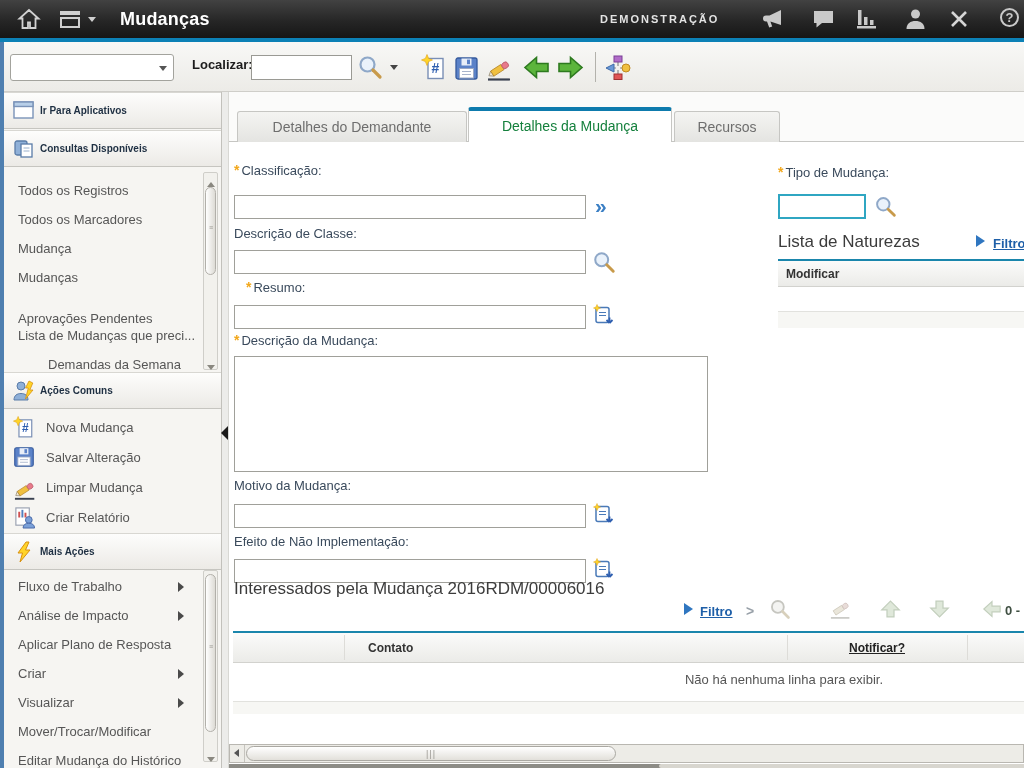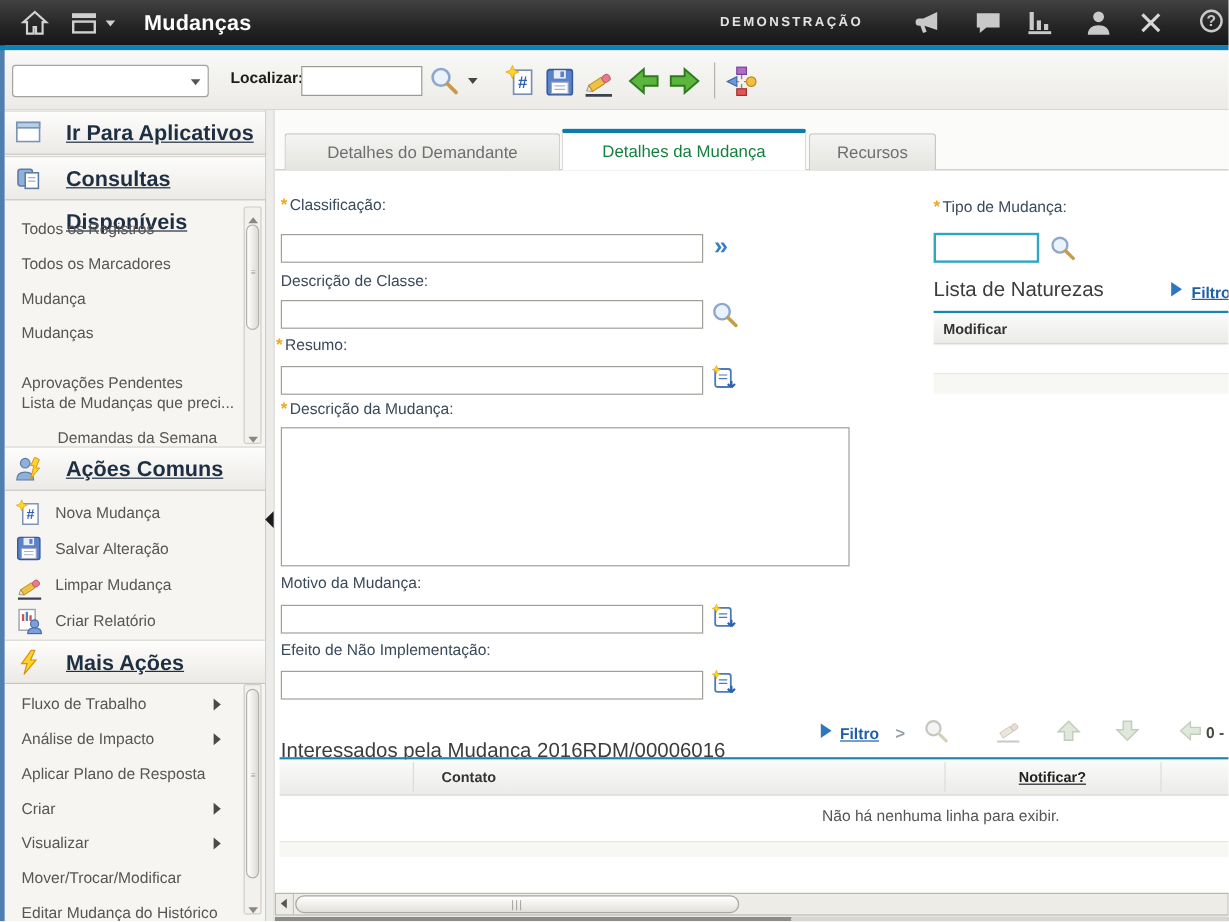--- a/index.html
+++ b/index.html
@@ -38,22 +38,22 @@
   .tool-ic { position:absolute; top:12px; cursor:pointer; }
   .tb-divider { position:absolute; left:591px; top:10px; width:1px; height:30px; background:#b3b2ac; }
 
   
   .sidebar { position:absolute; left:4px; top:92px; width:218px; height:676px; background:#f6f5f2;
              border-right:1px solid #c2c1bc; overflow:hidden; }
   .sb-header { position:absolute; left:0; width:218px; height:37px;
                background:linear-gradient(#fdfdfc,#eceae6); border-top:1px solid #d8d7d2;
                border-bottom:1px solid #c6c5c0; cursor:pointer; }
   .sb-header .hd-icon { position:absolute; left:9px; top:8px; }
-  .sb-header .hd-text { position:absolute; left:51px; top:0; line-height:36px; font-size:18px;
-                        font-weight:bold; color:#1e2f42;text-decoration:underline; }
+  .sb-header .hd-text { position:absolute; left:36px; top:0; line-height:36px; font-size:10px;
+                        font-weight:bold; color:#1e2f42; }
   .sb-item { position:absolute; left:0; width:196px; height:29px; line-height:29px; padding-left:14px;
              font-size:13px; color:#565656; cursor:pointer; white-space:nowrap; overflow:hidden; }
   .sb-action { position:absolute; left:0; width:196px; height:30px; cursor:pointer; }
   .sb-action .ac-icon { position:absolute; left:9px; top:3px; }
   .sb-action .ac-text { position:absolute; left:42px; line-height:30px; font-size:13px; color:#565656; }
   .submenu-arrow { position:absolute; left:174px; top:10px; width:0; height:0;
                    border-top:5px solid transparent; border-bottom:5px solid transparent;
                    border-left:6px solid #4a4a4a; }
   
   .v-scroll { position:absolute; width:15px; background:#f2f1ed; border:1px solid #cfcec9; border-radius:2px; }
@@ -401,21 +401,21 @@
 
     <div class="fld-label" style="left:5px; top:134px;">Descrição de Classe:</div>
     <input class="txt" style="left: 5px; top: 158px; width: 352px;" value="">
     <span class="after-icon" style="left:363px; top:158px;">
       <svg width="24" height="24" viewBox="0 0 26 26">
           <circle cx="10.5" cy="10.5" r="7" fill="#eaf2fb" stroke="#8fa8c8" stroke-width="2.2"></circle>
           <line x1="16" y1="16" x2="23" y2="23" stroke="#c89a4a" stroke-width="3.2" stroke-linecap="round"></line>
         </svg>
     </span>
 
-    <div class="fld-label" style="left:1px; top:187px;">
+    <div class="fld-label" style="left:17px; top:187px;">
       <span class="req-star">*</span><span>Resumo:</span>
     </div>
     <input class="txt" style="left: 5px; top: 213px; width: 352px;" value="">
     <span class="after-icon" style="left:363px; top:212px;">
       <svg width="23" height="23" viewBox="0 0 23 23">
           <rect x="4" y="3.5" width="13" height="15" rx="2" fill="#fff" stroke="#4a7ab8" stroke-width="1.5"></rect>
           <line x1="7" y1="8.5" x2="14" y2="8.5" stroke="#4a7ab8"></line>
           <line x1="7" y1="11.5" x2="14" y2="11.5" stroke="#4a7ab8"></line>
           <path d="M17.5 13.5v5.5m0 0 3-3m-3 3-3-3" stroke="#2f5fb0" stroke-width="1.8" fill="none"></path>
           <path d="M5 0.5 6 3 8.5 4 6 5 5 7.5 4 5 1.5 4 4 3z" fill="#ffd428" stroke="#e0a010" stroke-width=".5"></path>
@@ -465,21 +465,21 @@
     <div class="section-heading" style="left:549px; top:140px;">Lista de Naturezas</div>
     <span class="play-tri" style="position:absolute; left:747px; top:143px;"></span>
     <span class="filter-link" style="position:absolute; left:764px; top:144px;">Filtro</span>
     <div class="teal-rule" style="left:549px; top:167px; width:246px;"></div>
     <div class="tbl-header" style="left:549px; top:169px; width:246px; height:26px;">
       <span class="col-label" style="left:8px;">Modificar</span>
     </div>
     <div class="hairline" style="left:549px; top:219px; width:246px;"></div>
     <div class="tbl-band" style="left:549px; top:220px; width:246px; height:16px;"></div>
 
-    <div class="section-heading" style="left:5px; top:524px;">Interessados pela Mudança 2016RDM/00006016</div>
+    <div class="section-heading" style="left:5px; top:487px;">Interessados pela Mudança 2016RDM/00006016</div>
     <span class="play-tri" style="position:absolute; left:455px; top:511px;"></span>
     <span class="filter-link" style="position:absolute; left:471px; top:512px;">Filtro</span>
     <span class="gt-chev" style="position:absolute; left:517px; top:511px;">&gt;</span>
     <span class="after-icon" style="left:540px; top:506px;">
       <svg width="22" height="22" viewBox="0 0 26 26">
           <circle cx="10.5" cy="10.5" r="7" fill="#f4f4f2" stroke="#c6c6c0" stroke-width="2.2"></circle>
           <line x1="16" y1="16" x2="23" y2="23" stroke="#d8d0bc" stroke-width="3.2" stroke-linecap="round"></line>
         </svg>
     </span>
     <span class="after-icon" style="left:600px; top:507px;">

